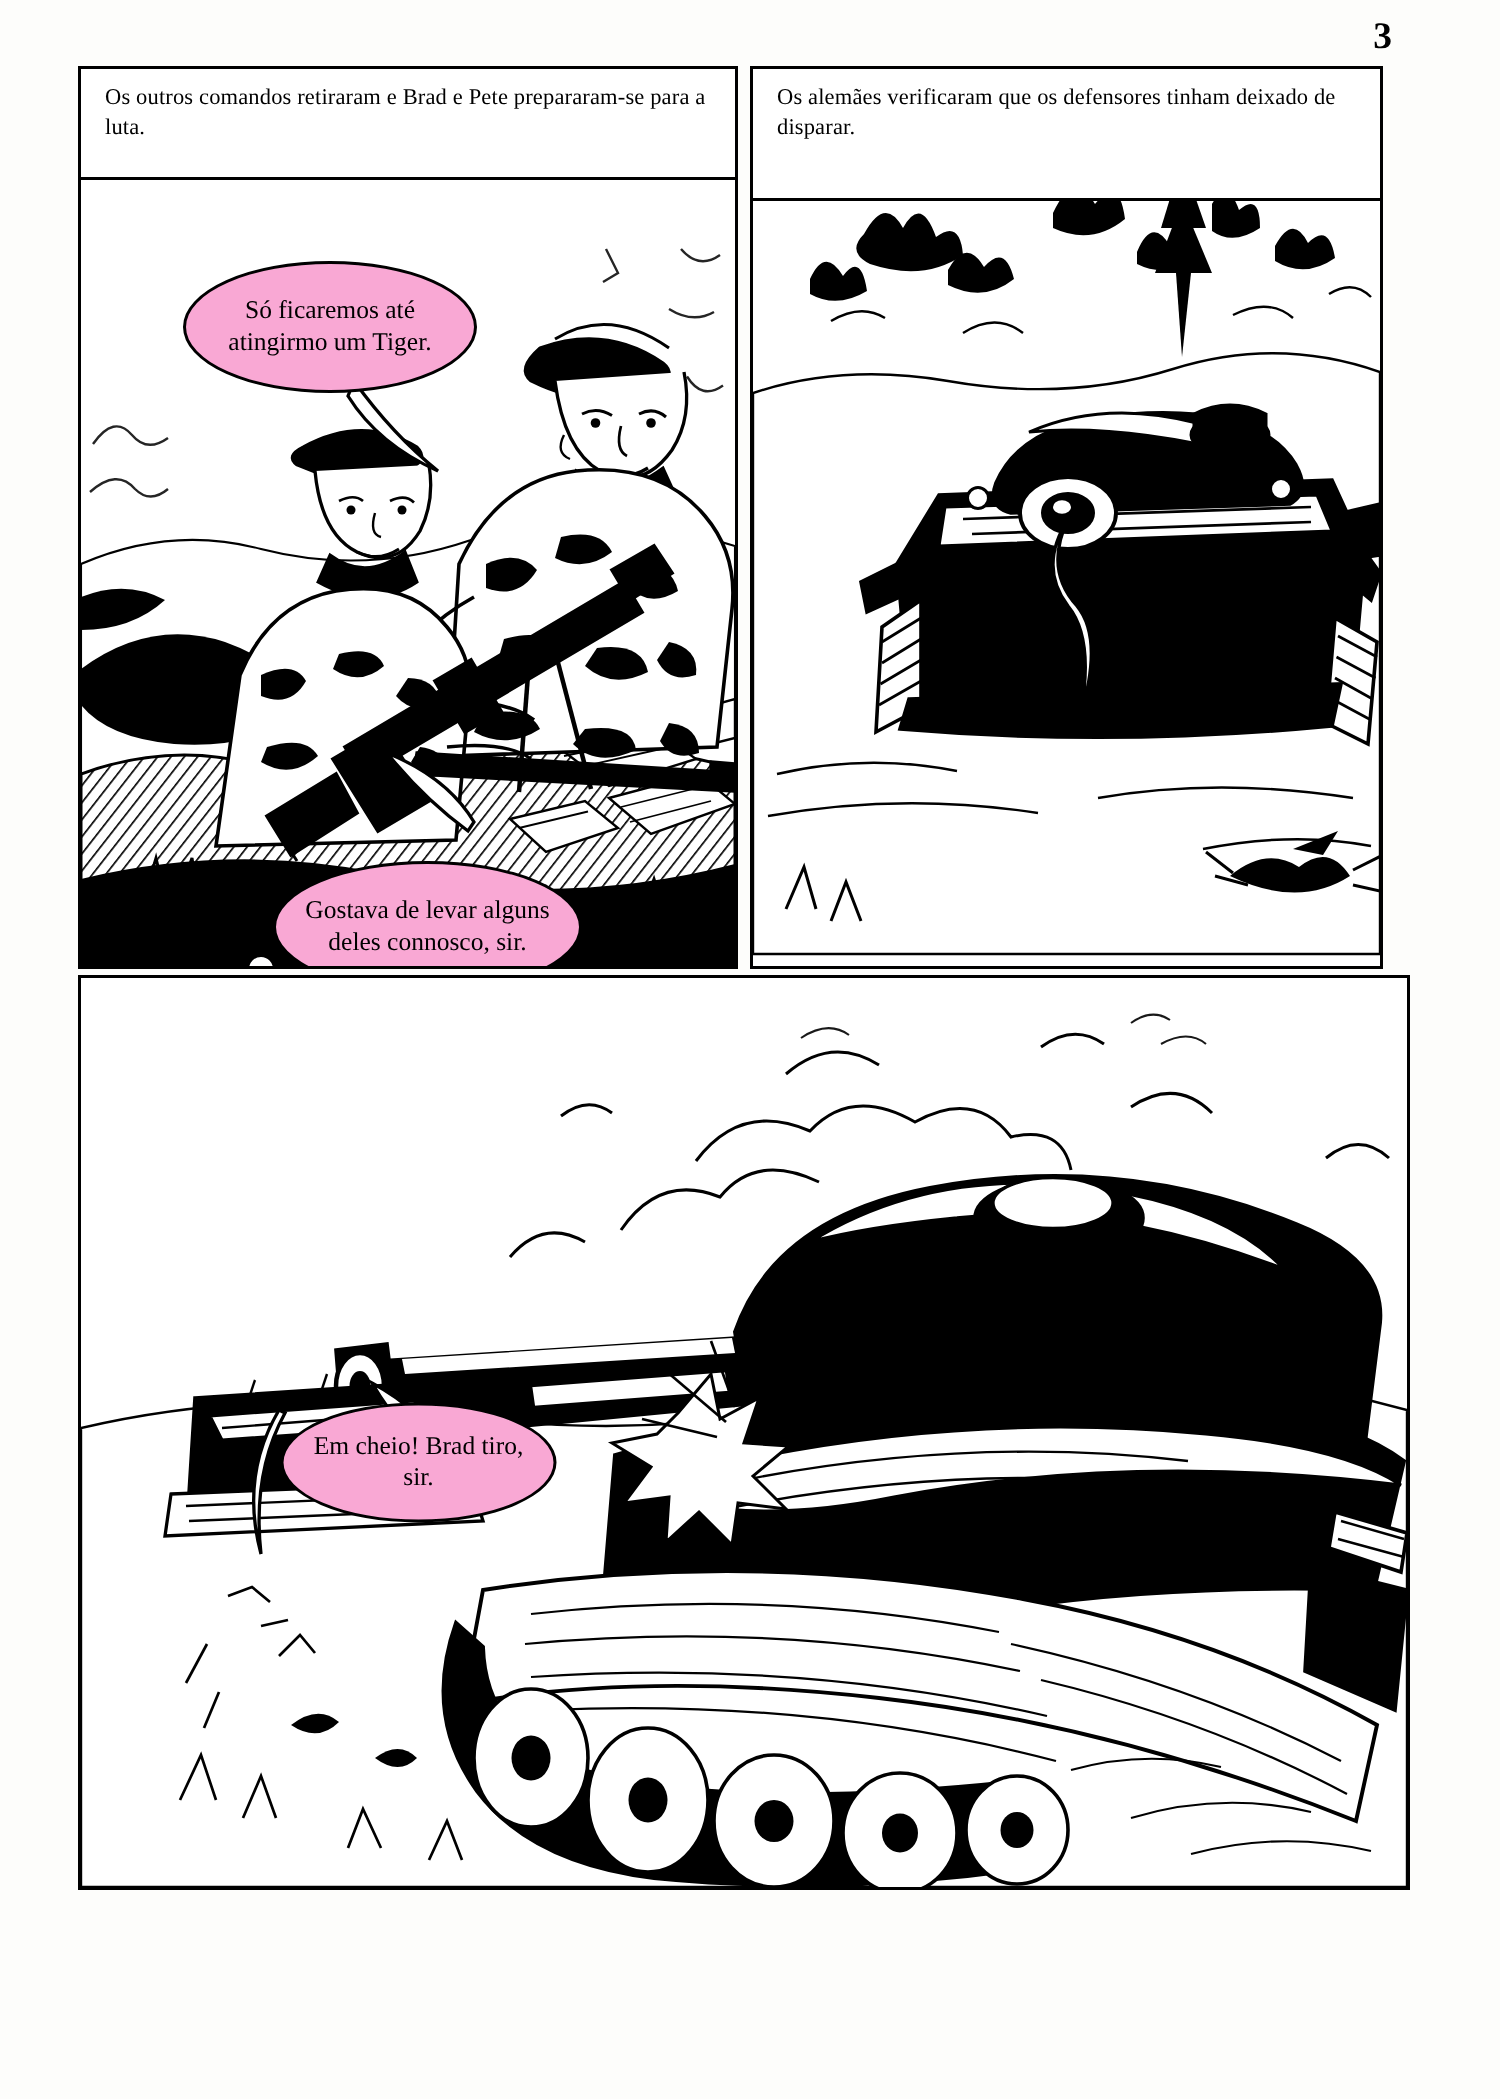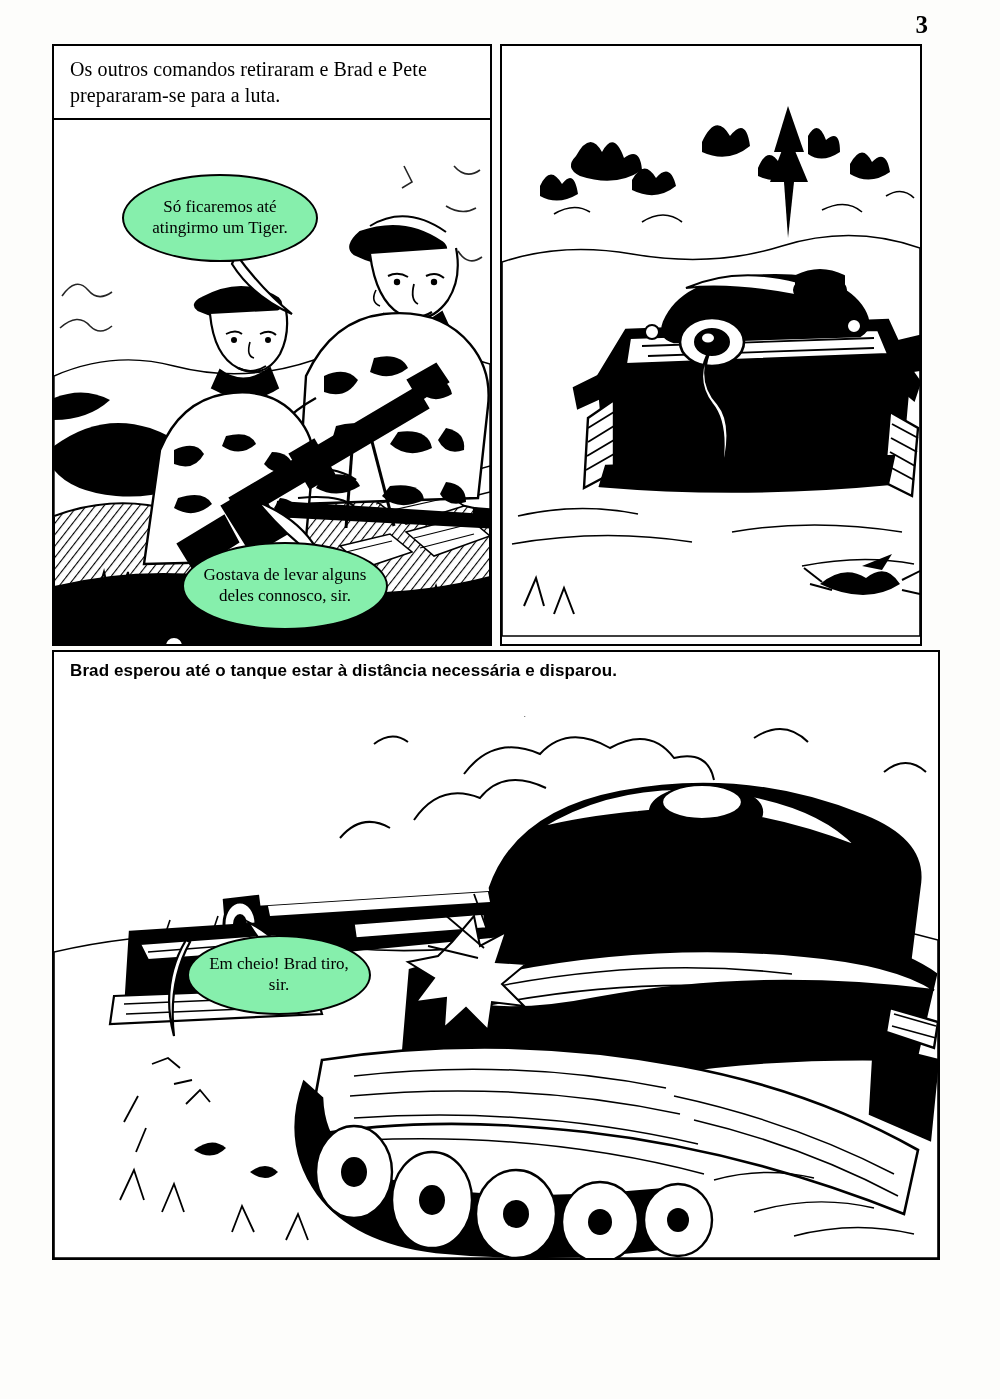--- a/index.html
+++ b/index.html
@@ -50,21 +50,21 @@
   .caption {
     position: absolute;
     left: 0;
     top: 0;
     right: 0;
     background: #fff;
     border-bottom: 2.5px solid #000;
     box-sizing: border-box;
     padding: 10px 14px 9px 16px;
     font-family: "Liberation Serif", serif;
-    font-size: 20px;
+    font-size: 15px;
     line-height: 1.32;
     letter-spacing: 0.1px;
     z-index: 6;
   }
   #panel-1 .caption { height: 74px; }
   #panel-2 .caption { height: 88px; }
   #panel-3 .caption {
     height: 64px;
     border-bottom: none;
     font-weight: bold;
@@ -80,21 +80,21 @@
     width: 100%;
     height: 100%;
     z-index: 1;
   }
   .art svg { display: block; width: 100%; height: 100%; }
 
   
   .balloon {
     position: absolute;
     z-index: 8;
-    background: #86efac;
+    background: #f9a8d4;
     border: 2.2px solid #000;
     border-radius: 50% / 50%;
     display: flex;
     align-items: center;
     justify-content: center;
     text-align: center;
     font-family: "Liberation Serif", serif;
     font-size: 17px;
     line-height: 1.22;
     padding: 6px 10px;
@@ -103,21 +103,21 @@
   .balloon span { display: block; }
 
   .tail {
     position: absolute;
     z-index: 7;
   }
   .tail svg { display:block; }
 
   
   #balloon-1 { left: 68px;  top: 128px; width: 196px; height: 88px; }
-  #balloon-2 { left: 128px; top: 496px; width: 206px; height: 88px; }
+  #balloon-2 { left: 128px; top: 528px; width: 206px; height: 88px; }
   #balloon-3 { left: 102px; top: 428px; width: 190px; height: 94px; }
   #balloon-4 { left: 133px; top: 283px; width: 184px; height: 80px; }
   #balloon-5 { left: 36px;  top: 382px; width: 184px; height: 92px; }
 </style>
 </head>
 <body>
 
 <div class="page">
 
   <div class="page-number">3</div>
@@ -399,20 +399,21 @@
               <path d="M330 544 l-22 -6"></path>
             <path d="M400 534 l20 -10"></path>
               <path d="M400 544 l18 4"></path>
             <path d="M22 560 l12 -28 l8 28"></path>
             <path d="M52 568 l10 -26 l10 26"></path>
           </g>
         </g>
       </svg>
     </div>
 
+    <div class="caption">Os alemães verificaram que os defensores tinham deixado de disparar.</div>
 
     <div class="tail" style="left:190px; top:296px; width:50px; height:140px;">
       <svg viewBox="0 0 50 140" xmlns="http://www.w3.org/2000/svg">
         <path d="M20 4 q-16 34 6 58 q18 22 2 74 q10 -52 -8 -74 q-20 -26 0 -58 z" fill="#fff" stroke="#000" stroke-width="2.2"></path>
       </svg>
     </div>
 
   </div>
 
   <div class="panel" id="panel-3">
@@ -560,21 +561,20 @@
 
           <g stroke="#000" stroke-width="1.4" fill="none">
             <path d="M700 560 q60 -18 120 -4"></path>
             <path d="M740 584 q60 -16 120 -2"></path>
             <path d="M660 528 q50 -14 100 -2"></path>
           </g>
         </g>
       </svg>
     </div>
 
-    <div class="caption">Brad esperou até o tanque estar à distância necessária e disparou.</div>
 
     <div class="tail" style="left:186px; top:266px; width:60px; height:60px;">
       <svg viewBox="0 0 60 60" xmlns="http://www.w3.org/2000/svg">
         <path d="M54 56 q-26 -18 -46 -52 q34 18 48 46 z" fill="#fff" stroke="#000" stroke-width="2.2"></path>
       </svg>
     </div>
 
     <div class="balloon" id="balloon-4">
       <span>Em cheio! Brad tiro, sir.</span>
     </div>

